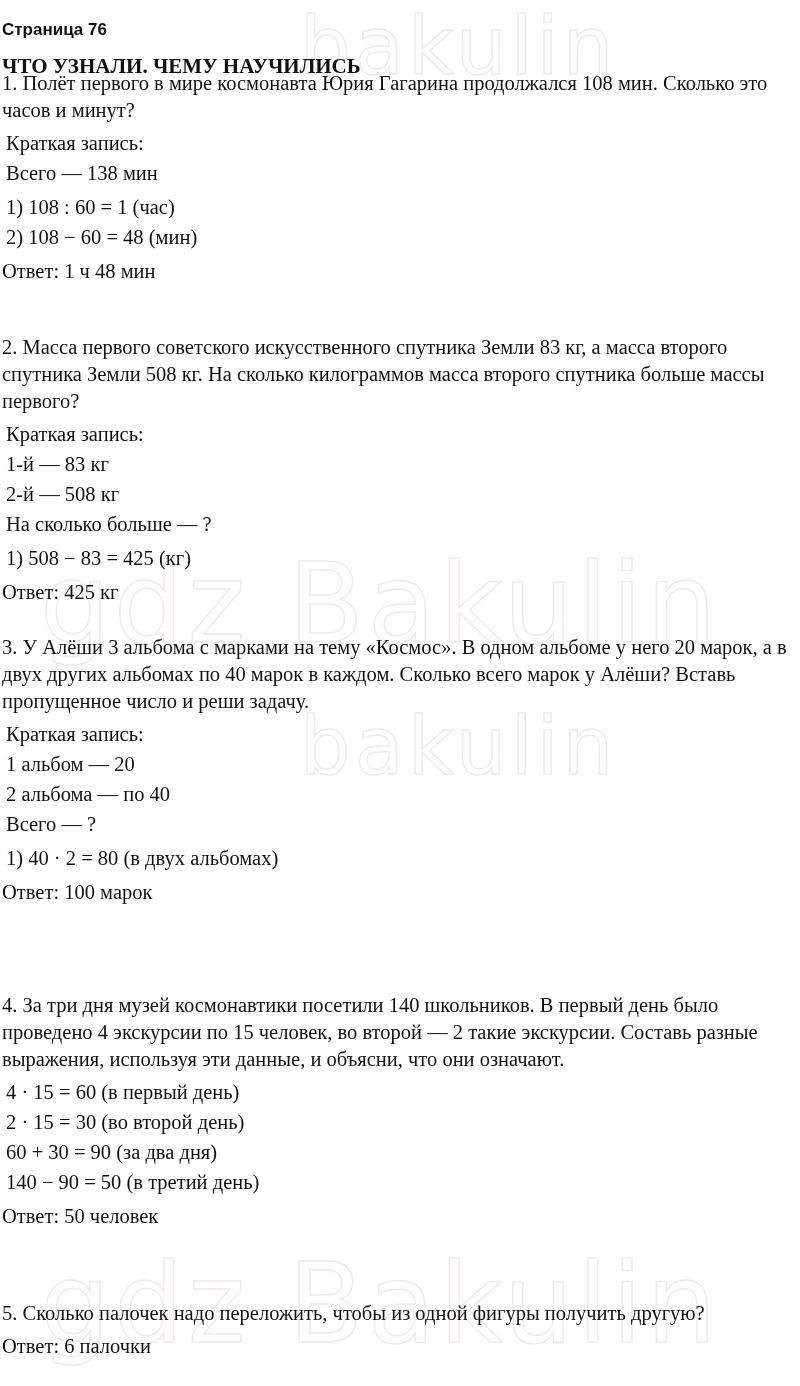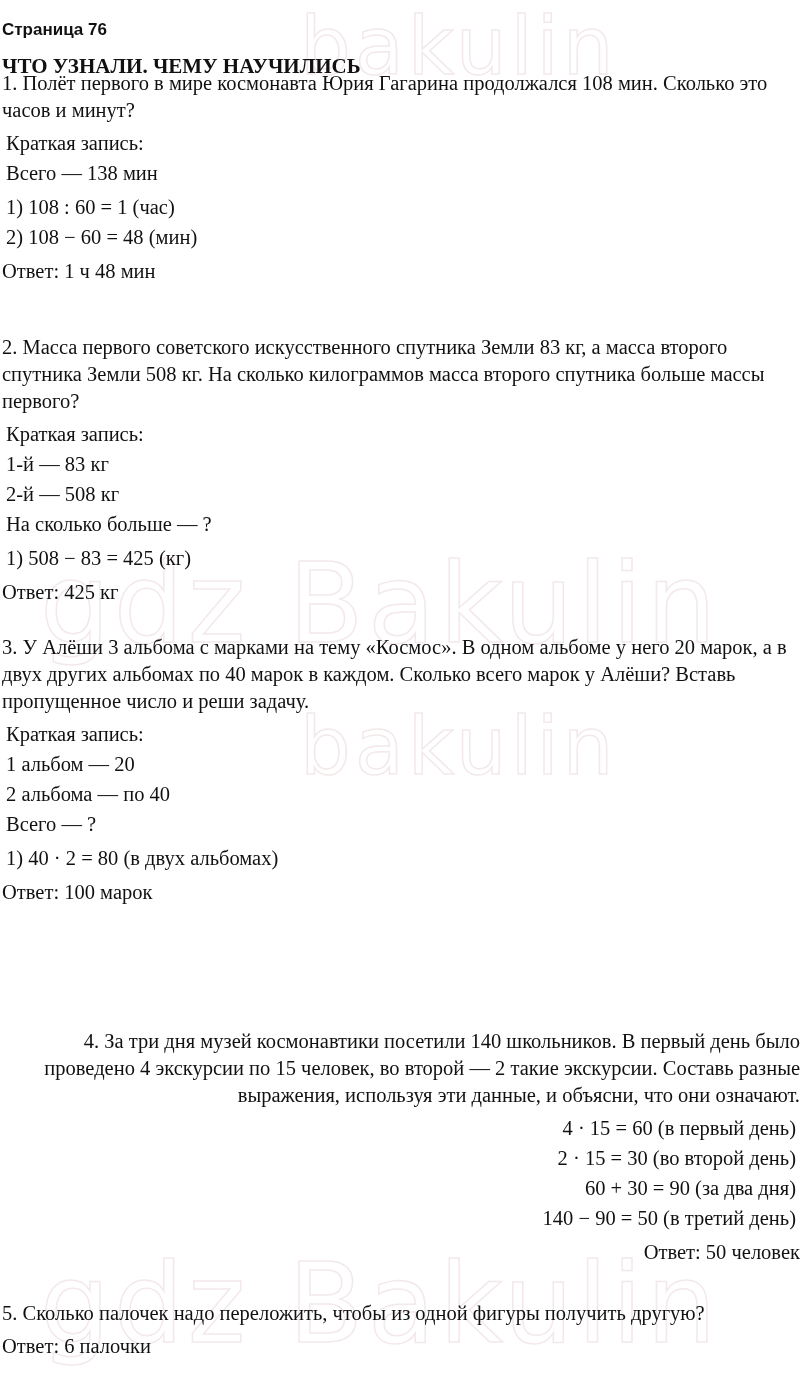--- a/index.html
+++ b/index.html
@@ -65,21 +65,21 @@
     <p class="line">1 альбом — 20</p>
     <p class="line">2 альбома — по 40</p>
     <p class="line">Всего — ?</p>
   </div>
   <div class="block">
     <p class="line">1) 40 · 2 = 80 (в двух альбомах)</p>
   </div>
   <p class="answer">Ответ: 100 марок</p>
 </div>
 
-<div class="task" style="top:1028px;text-align:right;">
+<div class="task" style="top:992px;">
   <p class="task-q">4. За три дня музей космонавтики посетили 140 школьников. В первый день было проведено 4 экскурсии по 15 человек, во второй — 2 такие экскурсии. Составь разные выражения, используя эти данные, и объясни, что они означают.</p>
   <div class="block">
     <p class="line">4 · 15 = 60 (в первый день)</p>
     <p class="line">2 · 15 = 30 (во второй день)</p>
     <p class="line">60 + 30 = 90 (за два дня)</p>
     <p class="line">140 − 90 = 50 (в третий день)</p>
   </div>
   <p class="answer">Ответ: 50 человек</p>
 </div>
 

